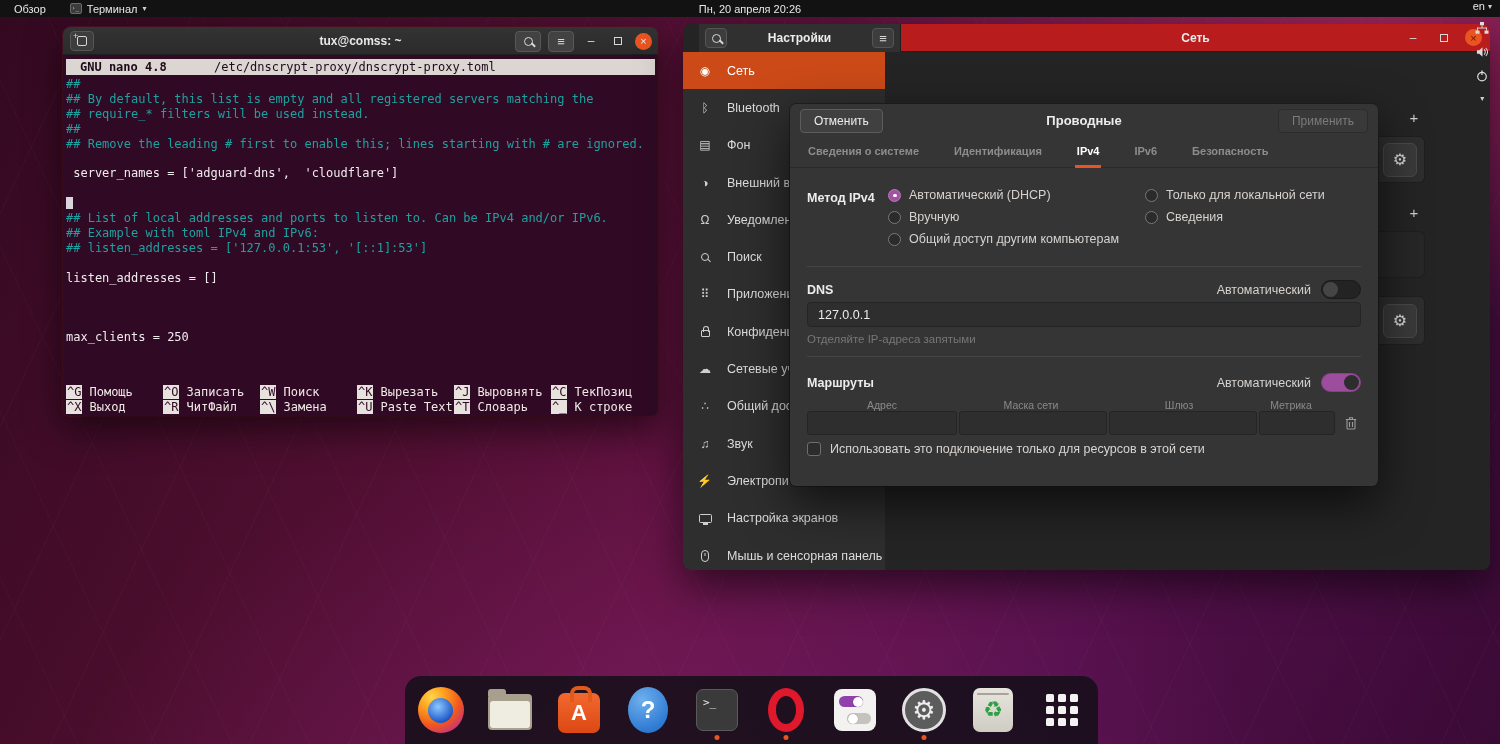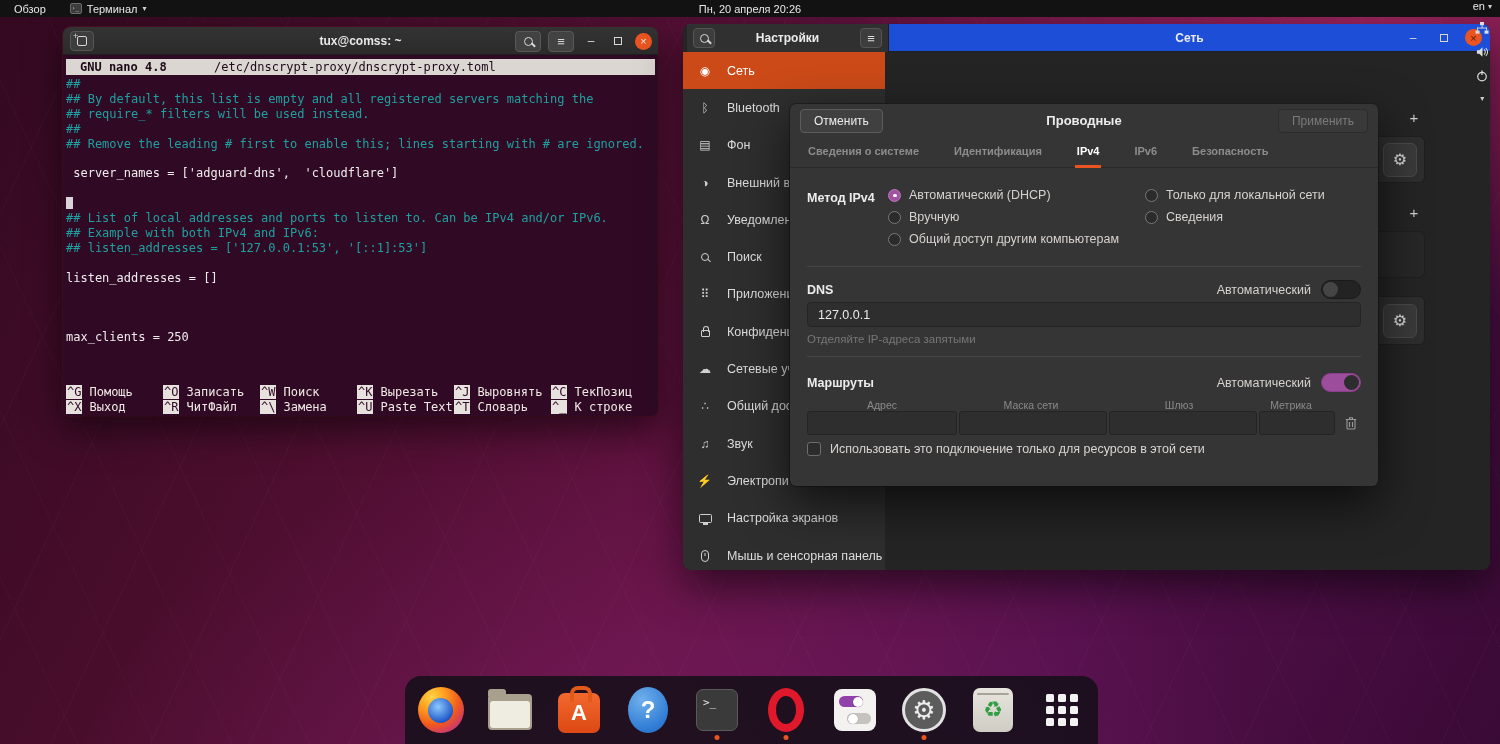--- a/index.html
+++ b/index.html
@@ -62,21 +62,21 @@
   .cursor { display:inline-block; width:7px; height:12px; background:#ddd3da; vertical-align:middle; margin-bottom:2px; }
   .sc-row { position:absolute; left:3px; right:3px; display:flex; }
   .sc0 { bottom:17px; } .sc1 { bottom:2px; }
   .sc-cell { width:97px; flex:none; display:flex; align-items:center; white-space:pre; }
   .sc-key { background:#e8e2de; color:#300a24; padding:0 1px; }
   .sc-label { margin-left:7px; color:#efe9e5; }
 
   
   #settings { position:absolute; left:683px; top:24px; width:807px; height:546px; border-radius:8px;
     background:#242424; box-shadow:0 16px 42px rgba(0,0,0,.55); overflow:hidden; z-index:20; }
-  .st-header { position:absolute; left:4px; top:0; right:0; height:28px; background:#1d4ed8; border-bottom:1px solid #1e1e1e; }
+  .st-header { position:absolute; left:16px; top:0; right:0; height:28px; background:#b91c1c; border-bottom:1px solid #1e1e1e; }
   .st-header-left { position:absolute; left:0; top:0; width:202px; height:28px; background:#303030;
     border-right:1px solid #1e1e1e; display:flex; align-items:center; }
   .st-search-btn { width:22px; height:20px; margin-left:6px; background:#3d3d3d; border:1px solid #555;
     border-radius:4px; display:flex; align-items:center; justify-content:center; }
   .st-title { flex:1; text-align:center; color:#ececec; font-weight:bold; font-size:12px; }
   .st-hamb-btn { width:22px; height:20px; margin-right:6px; background:#3d3d3d; border:1px solid #555;
     border-radius:4px; display:flex; align-items:center; justify-content:center; }
   .st-win-title { position:absolute; left:202px; right:0; top:0; height:28px; display:flex; align-items:center;
     justify-content:center; color:#ececec; font-weight:bold; font-size:12px; }
   .st-controls { position:absolute; right:8px; top:5px; display:flex; align-items:center; gap:11px; }
@@ -261,21 +261,21 @@
           <div class="nl cm">##</div>
           <div class="nl cm">## By default, this list is empty and all registered servers matching the</div>
           <div class="nl cm">## require_* filters will be used instead.</div>
           <div class="nl cm">##</div>
           <div class="nl cm">## Remove the leading # first to enable this; lines starting with # are ignored.</div>
           <div class="nl"></div>
           <div class="nl"> server_names = ['adguard-dns',  'cloudflare']</div>
           <div class="nl"></div>
           <div class="nl"><span class="cursor"></span></div>
           <div class="nl cm">## List of local addresses and ports to listen to. Can be IPv4 and/or IPv6.</div>
-          <div class="nl cm">## Example with both IPv4 and IPv6:</div>
+          <div class="nl cm">## Example with toml IPv4 and IPv6:</div>
           <div class="nl cm">## listen_addresses = ['127.0.0.1:53', '[::1]:53']</div>
           <div class="nl"></div>
           <div class="nl">listen_addresses = []</div>
           <div class="nl"></div>
           <div class="nl"></div>
           <div class="nl"></div>
           <div class="nl">max_clients = 250</div>
         </div>
     <div class="sc-row sc0">
           <span class="sc-cell"><span class="sc-key">^G</span><span class="sc-label">Помощь</span></span>

